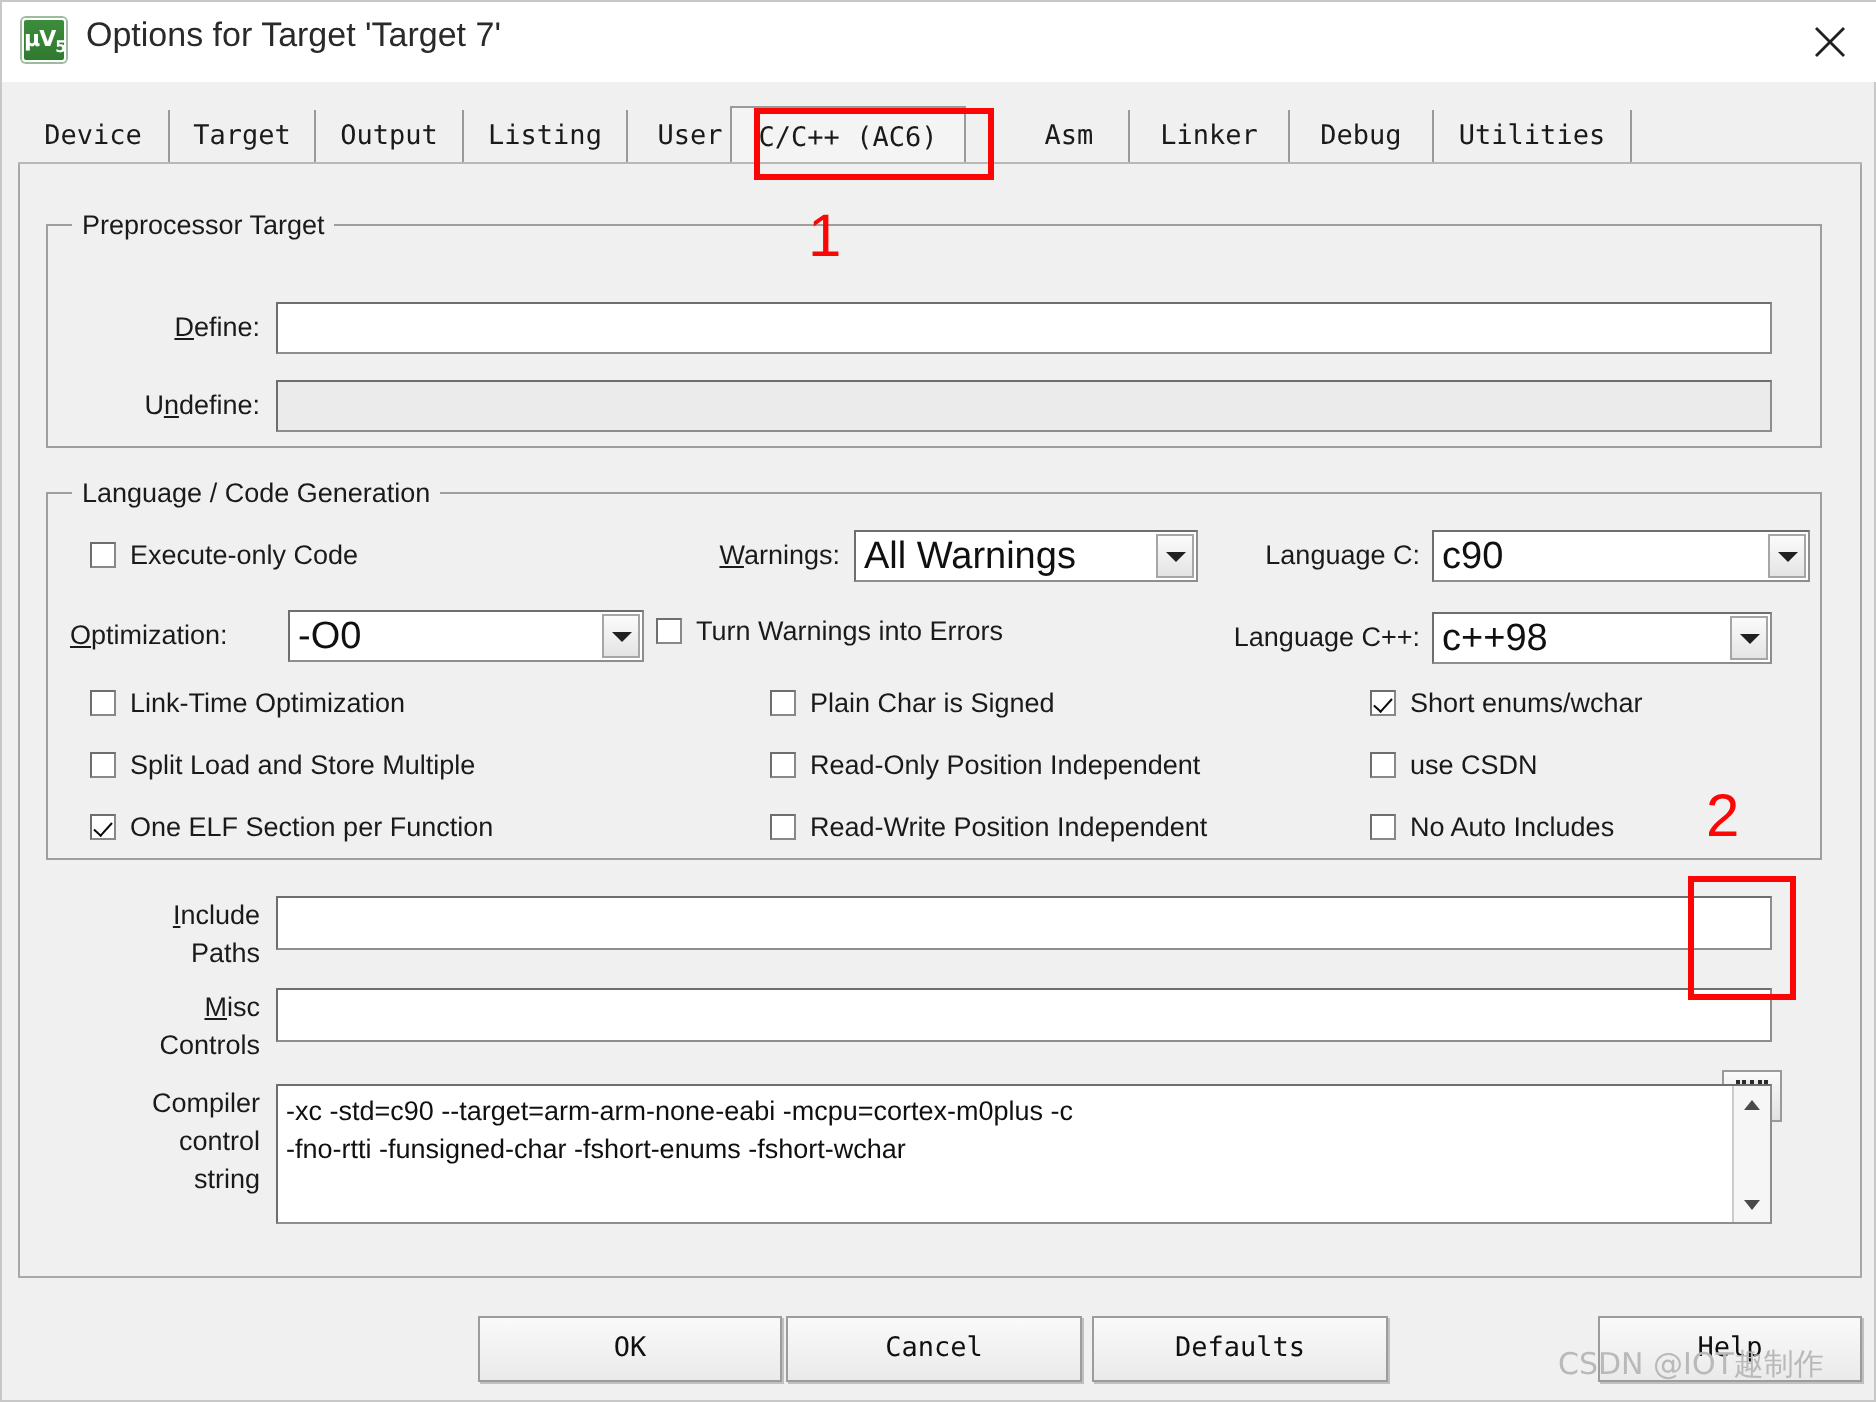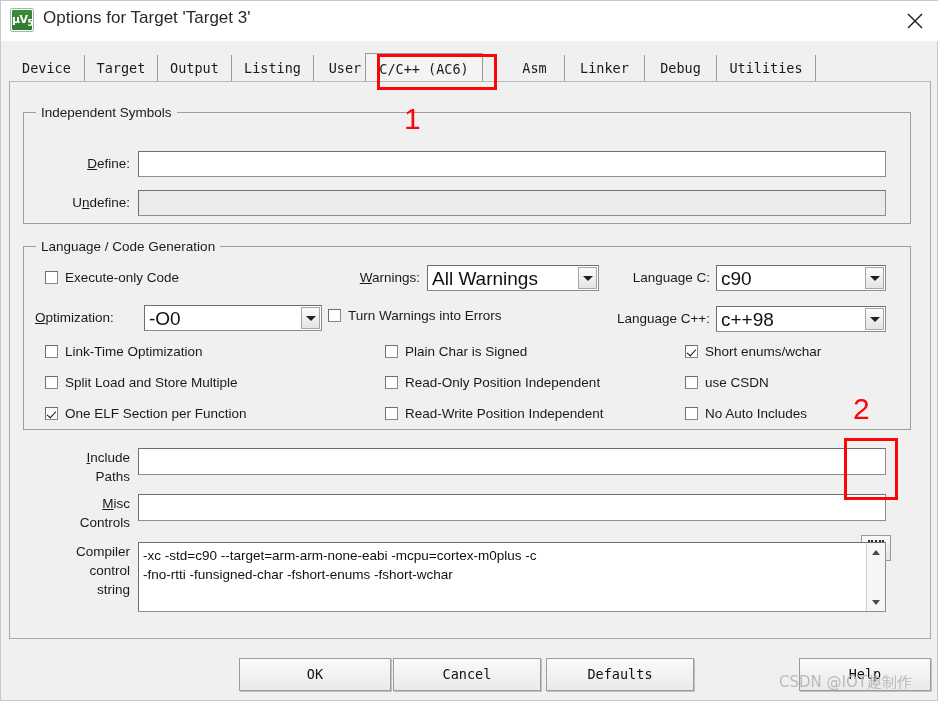--- a/index.html
+++ b/index.html
@@ -315,21 +315,21 @@
 </style>
 </head>
 <body>
 
 <div class="dialog">
 
   <div class="titlebar">
     <div class="app-icon">
       <div class="glyph">μV<sub style="font-size:8px">5</sub></div>
     </div>
-    <div class="title-text">Options for Target 'Target 3'</div>
+    <div class="title-text">Options for Target 'Target 7'</div>
     <div class="close-btn">
       <svg width="16" height="16" viewBox="0 0 16 16">
         <line x1="1" y1="1" x2="15" y2="15" stroke="#202020" stroke-width="1.4"></line>
         <line x1="15" y1="1" x2="1" y2="15" stroke="#202020" stroke-width="1.4"></line>
       </svg>
     </div>
   </div>
 
   <div class="tabstrip">
     <div class="tab" style="left:0px;width:76px;">Device</div>
@@ -341,21 +341,21 @@
     <div class="tab" style="left:496px;width:60px;">Asm</div>
     <div class="tab" style="left:556px;width:80px;">Linker</div>
     <div class="tab" style="left:636px;width:72px;">Debug</div>
     <div class="tab" style="left:708px;width:99px;">Utilities</div>
   </div>
   <div class="tab-underline"></div>
 
   <div class="panel">
 
     <div class="group" style="left:13px; top:30px; width:888px; height:112px;">
-      <div class="group-title">Independent Symbols</div>
+      <div class="group-title">Preprocessor Target</div>
     </div>
 
     <div class="lbl r" style="left:30px; top:74px; width:90px;"><span class="u">D</span>efine:</div>
     <input class="tbox" style="left: 128px; top: 69px; width: 748px; height: 26px;" value="">
 
     <div class="lbl r" style="left:30px; top:113px; width:90px;">U<span class="u">n</span>define:</div>
     <input class="tbox disabled" style="left: 128px; top: 108px; width: 748px; height: 26px;" disabled="" value="">
 
     <div class="group" style="left:13px; top:164px; width:888px; height:184px;">
       <div class="group-title">Language / Code Generation</div>
@@ -402,21 +402,21 @@
     <div class="cb" style="left:375px; top:293px;">
       <span class="box"></span>
       <span class="cbl">Read-Only Position Independent</span>
     </div>
     <div class="cb" style="left:375px; top:324px;">
       <span class="box"></span>
       <span class="cbl">Read-Write Position Independent</span>
     </div>
 
     <div class="lbl r" style="left:540px; top:188px; width:160px;">Lan<span class="u">g</span>uage C:</div>
-    <div class="combo" style="left:706px; top:183px; width:170px; height:26px;">
+    <div class="combo" style="left:706px; top:183px; width:189px; height:26px;">
       <span class="val">c90</span>
       <span class="arrow"></span>
     </div>
 
     <div class="lbl r" style="left:530px; top:229px; width:170px;">Language C++:</div>
     <div class="combo" style="left:706px; top:224px; width:170px; height:26px;">
       <span class="val">c++98</span>
       <span class="arrow"></span>
     </div>
 

